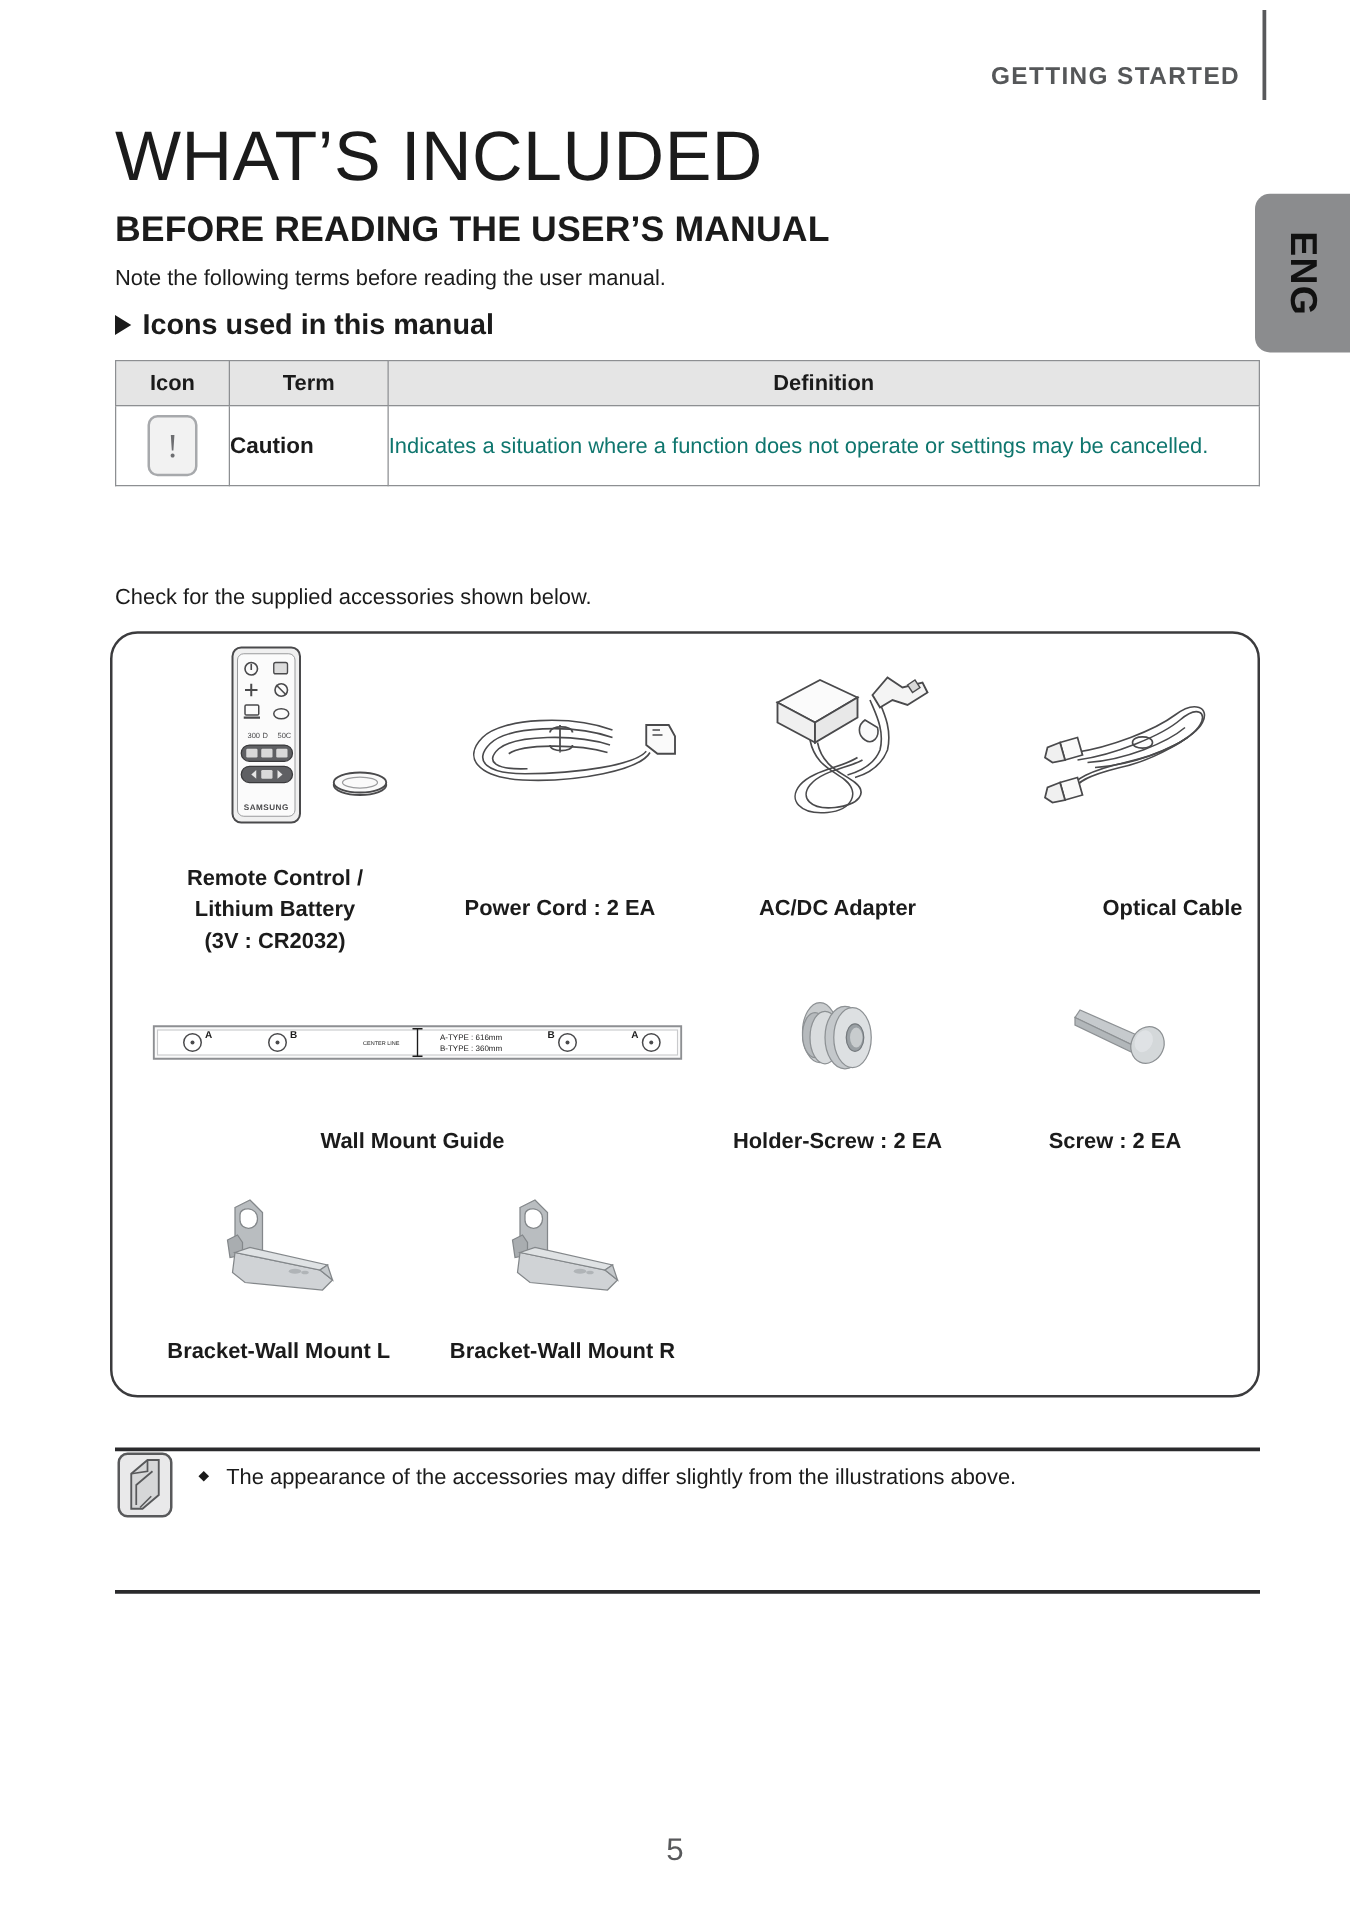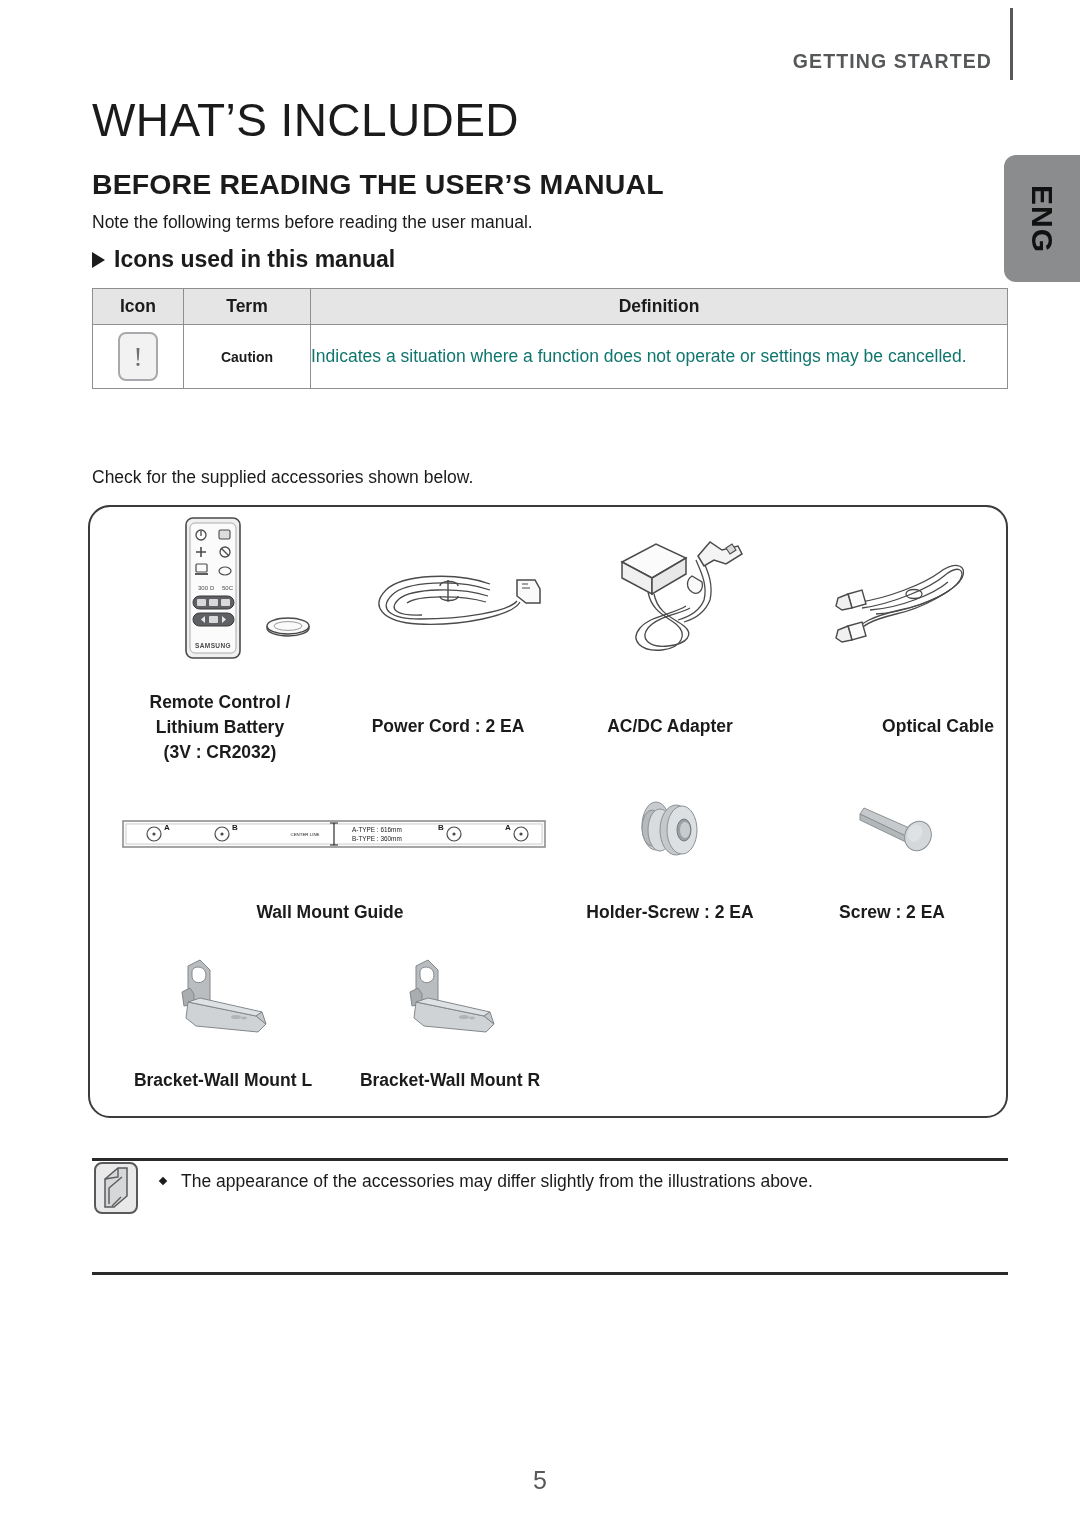--- a/index.html
+++ b/index.html
@@ -33,21 +33,21 @@
     left: 1010px;
     width: 3px;
     height: 72px;
     background: #58595b;
   }
 
   .page-title {
     position: absolute;
     top: 97px;
     left: 92px;
-    font-size: 46px;
+    font-size: 56px;
     font-weight: 400;
     letter-spacing: 0.4px;
     color: #1b1b1b;
     line-height: 1;
   }
   .section-title {
     position: absolute;
     top: 168px;
     left: 92px;
     font-size: 28.5px;
@@ -122,23 +122,23 @@
     height: 35px;
     font-size: 17.5px;
     font-weight: bold;
     color: #1b1b1b;
   }
   .col-icon  { width: 90px; }
   .col-term  { width: 126px; }
   .icon-table tbody tr { height: 64px; }
   .cell-icon { text-align: center; vertical-align: middle; }
   .cell-term {
-    text-align: center;
+    text-align: left;
     vertical-align: middle;
-    font-size: 14px;
+    font-size: 18px;
     font-weight: bold;
   }
   .cell-def {
     padding-left: 14px;
     font-size: 17.5px;
     vertical-align: middle;
     color: #0f766e;
   }
 
   

